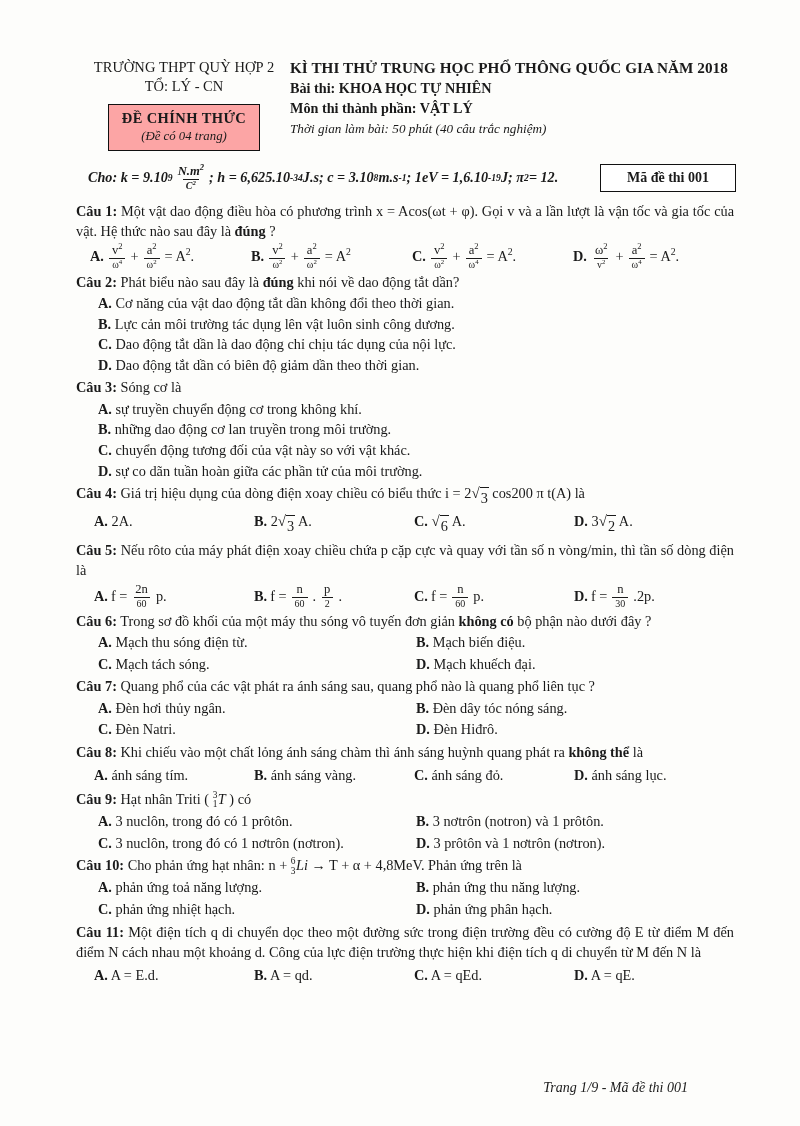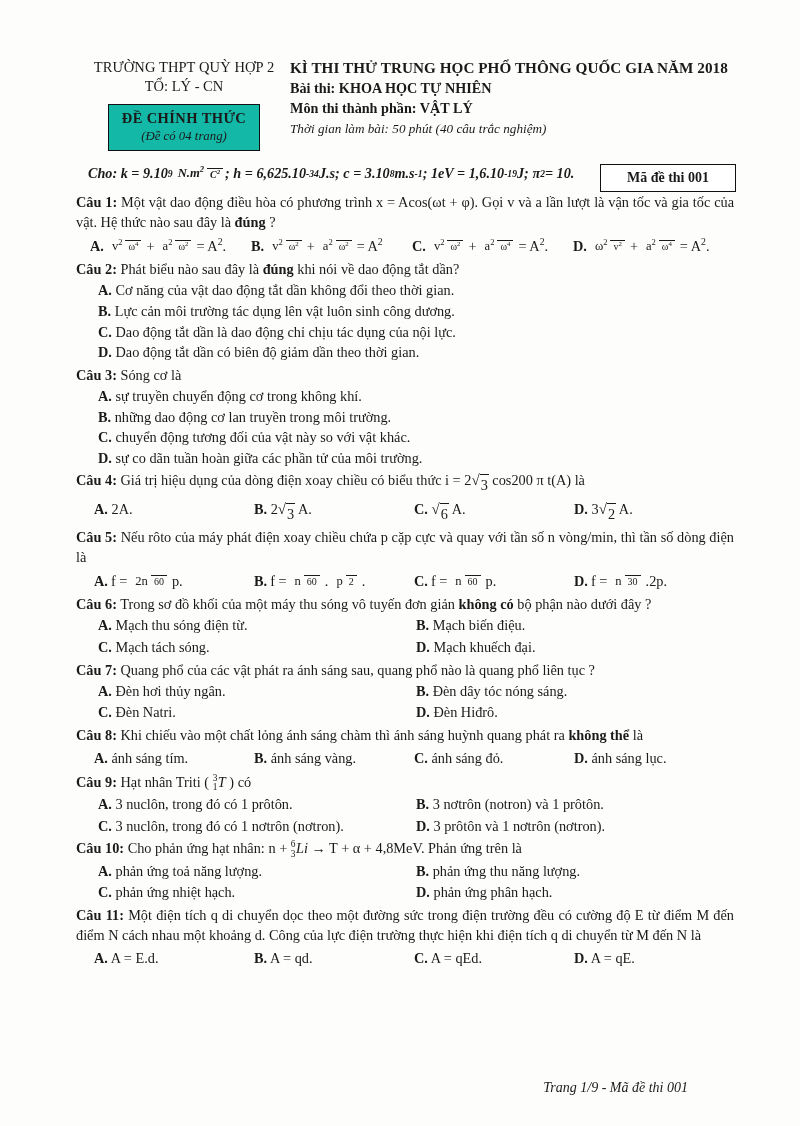--- a/index.html
+++ b/index.html
@@ -14,21 +14,21 @@
   .page{position:relative;width:748px;height:1126px;padding:0;box-sizing:border-box;}
 
   
   .header{display:flex;padding:58px 12px 0 78px;align-items:flex-start;}
   .hdr-left{width:212px;text-align:center;flex:none;}
   .hdr-left .school{font-size:14.5px;letter-spacing:.1px;line-height:1.28;}
   .hdr-left .dept{font-size:14.5px;line-height:1.28;}
   .box-official{
     display:inline-block;margin-top:9px;
     border:1.6px solid #111;padding:5px 13px 6px 13px;text-align:center;
-    background:#14b8a6;
+    background:#fca5a5;
   }
   .box-official .l1{font-weight:bold;font-size:14.5px;letter-spacing:.4px;}
   .box-official .l2{font-style:italic;font-size:12.8px;margin-top:2px;}
 
   .hdr-right{flex:1;text-align:left;padding-top:1px;}
   .hdr-right .t1{font-weight:bold;font-size:15.2px;letter-spacing:.05px;}
   .hdr-right .t2{font-weight:bold;font-size:14.2px;margin-top:3px;}
   .hdr-right .t3{font-weight:bold;font-size:14.2px;margin-top:3px;}
   .hdr-right .t4{font-style:italic;font-size:13.2px;margin-top:4px;}
 
@@ -57,21 +57,21 @@
   .opts-stack{margin:1px 0 0 22px;}
   .opt-line{font-size:14.3px;line-height:1.44;}
   .opts-2col{display:flex;margin:1px 0 0 22px;}
   .opts-2col .c{width:50%;font-size:14.3px;line-height:1.44;}
   .opts-4col{display:flex;margin:3px 0 1px 14px;align-items:flex-start;}
   .opts-4col .c{width:25%;font-size:14.3px;line-height:1.5;}
   .opts-4col.math .c{display:flex;align-items:center;gap:3px;}
   .lbl{font-weight:bold;}
 
   
-  .frac{display:inline-flex;align-items:center;
+  .frac{display:inline-flex;flex-direction:column;align-items:center;
         vertical-align:middle;margin:0 2px;line-height:1;}
   .frac .num{padding:0 3px 1px 3px;font-size:12.6px;}
   .frac .den{padding:1px 3px 0 3px;border-top:1.1px solid #1a1a1a;font-size:10px;}
   sup{font-size:.68em;vertical-align:super;line-height:0;}
   .rad{display:inline-flex;align-items:flex-start;}
   .rad .sym{font-size:15px;line-height:1;}
   .rad .bar{border-top:1.1px solid #1a1a1a;padding:0 1px;margin-top:1px;}
   .iso{display:inline-flex;flex-direction:column;justify-content:center;
        vertical-align:middle;font-size:9.4px;line-height:1.02;text-align:right;
        margin-right:.5px;}
@@ -115,21 +115,21 @@
     <span>; h = 6,625.10</span>
       <sup>-34</sup>
     <span>J.s; c = 3.10</span>
       <sup>8</sup>
     <span>m.s</span>
       <sup>-1</sup>
     <span>; 1eV = 1,6.10</span>
       <sup>-19</sup>
     <span>J; π</span>
       <sup>2</sup>
-    <span> = 10.</span>
+    <span> = 12.</span>
   </div>
 
   <div class="qwrap">
 
     <div class="q">
       <div class="qstem">
         <span class="qnum">Câu 1:</span>
         <span>Một vật dao động điều hòa có phương trình x = Acos(ωt + φ). Gọi v và a lần lượt là vận tốc và gia tốc của vật. Hệ thức nào sau đây là </span><span class="b">đúng</span><span> ?</span>
       </div>
       <div class="opts-4col math">

